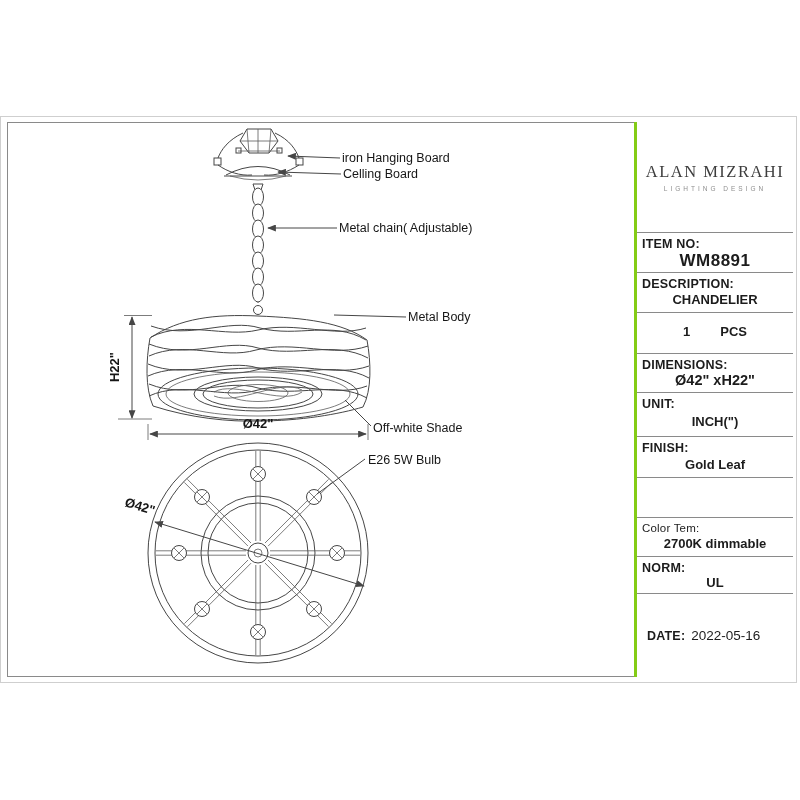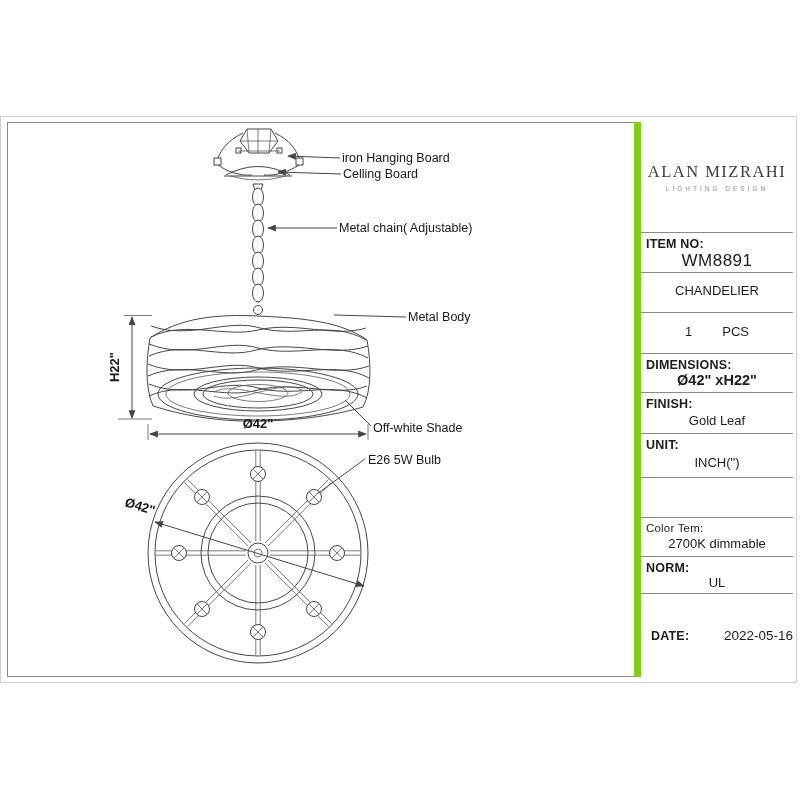--- a/index.html
+++ b/index.html
@@ -6,28 +6,28 @@
   body{width:800px;height:800px;position:relative;font-family:"Liberation Sans",sans-serif;color:#1c1c1c;-webkit-font-smoothing:antialiased;}
   .outer-edge{position:absolute;left:0px;top:116px;width:795px;height:565px;border:1px solid #cfcfcf;}
   .frame{position:absolute;left:7px;top:122px;width:786px;height:555px;border:1px solid #8a8a8a;box-sizing:border-box;background:#fff;}
   svg.drawing{position:absolute;left:0;top:0;width:800px;height:800px;}
   svg .ln{fill:none;stroke:#464646;stroke-width:1;}
   svg .thin{fill:none;stroke:#5a5a5a;stroke-width:0.8;}
   svg .lbl{font-family:"Liberation Sans",sans-serif;font-size:12.5px;fill:#161616;}
   svg .dim{font-family:"Liberation Sans",sans-serif;font-size:13px;font-weight:700;fill:#161616;}
   svg .fillw{fill:#fff;stroke:#464646;stroke-width:1;}
   
-  .panel{position:absolute;left:634px;top:122px;width:159px;height:555px;border-left:7px solid #84cc16;box-sizing:border-box;background:#fff;display:flex;flex-direction:column;}
+  .panel{position:absolute;left:634px;top:122px;width:159px;height:555px;border-left:3px solid #84cc16;box-sizing:border-box;background:#fff;display:flex;flex-direction:column;}
   .logo-block{height:110px;display:flex;flex-direction:column;align-items:center;justify-content:center;}
   .logo-name{font-family:"Liberation Serif",serif;font-size:16.5px;letter-spacing:1.5px;color:#3d3d3d;white-space:nowrap;}
   .logo-tag{font-family:"Liberation Sans",sans-serif;font-size:6.5px;letter-spacing:3px;color:#8f8f8f;margin-top:3px;white-space:nowrap;}
-  .row{border-top:1px solid #8a8a8a;box-sizing:border-box;display:flex;flex-direction:column;justify-content:space-between;}
+  .row{border-top:1px solid #8a8a8a;box-sizing:border-box;display:flex;flex-direction:column;}
   .row .lab{font-size:12.5px;font-weight:600;padding:4px 0 0 5px;letter-spacing:0.2px;}
   .row .lab.small{font-size:11.5px;font-weight:400;}
-  .row .val{flex:1;display:flex;align-items:center;justify-content:center;font-size:13px;padding-bottom:4px;}
+  .row .val{flex:1;display:flex;align-items:center;justify-content:center;font-size:13px;padding-bottom:4px;font-weight:bold;}
   .val.big{font-size:17px;letter-spacing:0.5px;}
   .val.bold{font-size:14.5px;font-weight:600;}
   .val.pair{gap:30px;}
   .row.date-row{flex-direction:row;align-items:center;padding-left:10px;gap:6px;}
   .row.date-row .lab{padding:0;}
   .row.date-row .dval{font-size:13.5px;}
 </style>
 </head>
 <body>
 
@@ -184,45 +184,46 @@
     <div class="logo-name">ALAN MIZRAHI</div>
     <div class="logo-tag">LIGHTING DESIGN</div>
   </div>
 
   <div class="row" style="height:40px">
     <div class="lab">ITEM NO:</div>
     <div class="val big">WM8891</div>
   </div>
 
   <div class="row" style="height:40px">
+    <div class="lab">DESCRIPTION:</div>
     <div class="val">CHANDELIER</div>
   </div>
 
   <div class="row" style="height:41px">
     <div class="val pair">
       <span>1</span>
       <span>PCS</span>
     </div>
   </div>
 
   <div class="row" style="height:39px">
     <div class="lab">DIMENSIONS:</div>
     <div class="val bold">Ø42" xH22"</div>
   </div>
 
+  <div class="row" style="height:44px">
+    <div class="lab">UNIT:</div>
+    <div class="val">INCH(")</div>
+  </div>
+
   <div class="row" style="height:41px">
     <div class="lab">FINISH:</div>
     <div class="val">Gold Leaf</div>
   </div>
 
-  <div class="row" style="height:44px">
-    <div class="lab">UNIT:</div>
-    <div class="val">INCH(")</div>
-  </div>
-
   <div class="row" style="height:40px">
   </div>
 
   <div class="row" style="height:39px">
     <div class="lab small">Color Tem:</div>
     <div class="val" style="font-size:13px">2700K dimmable</div>
   </div>
 
 
   <div class="row" style="height:37px">

